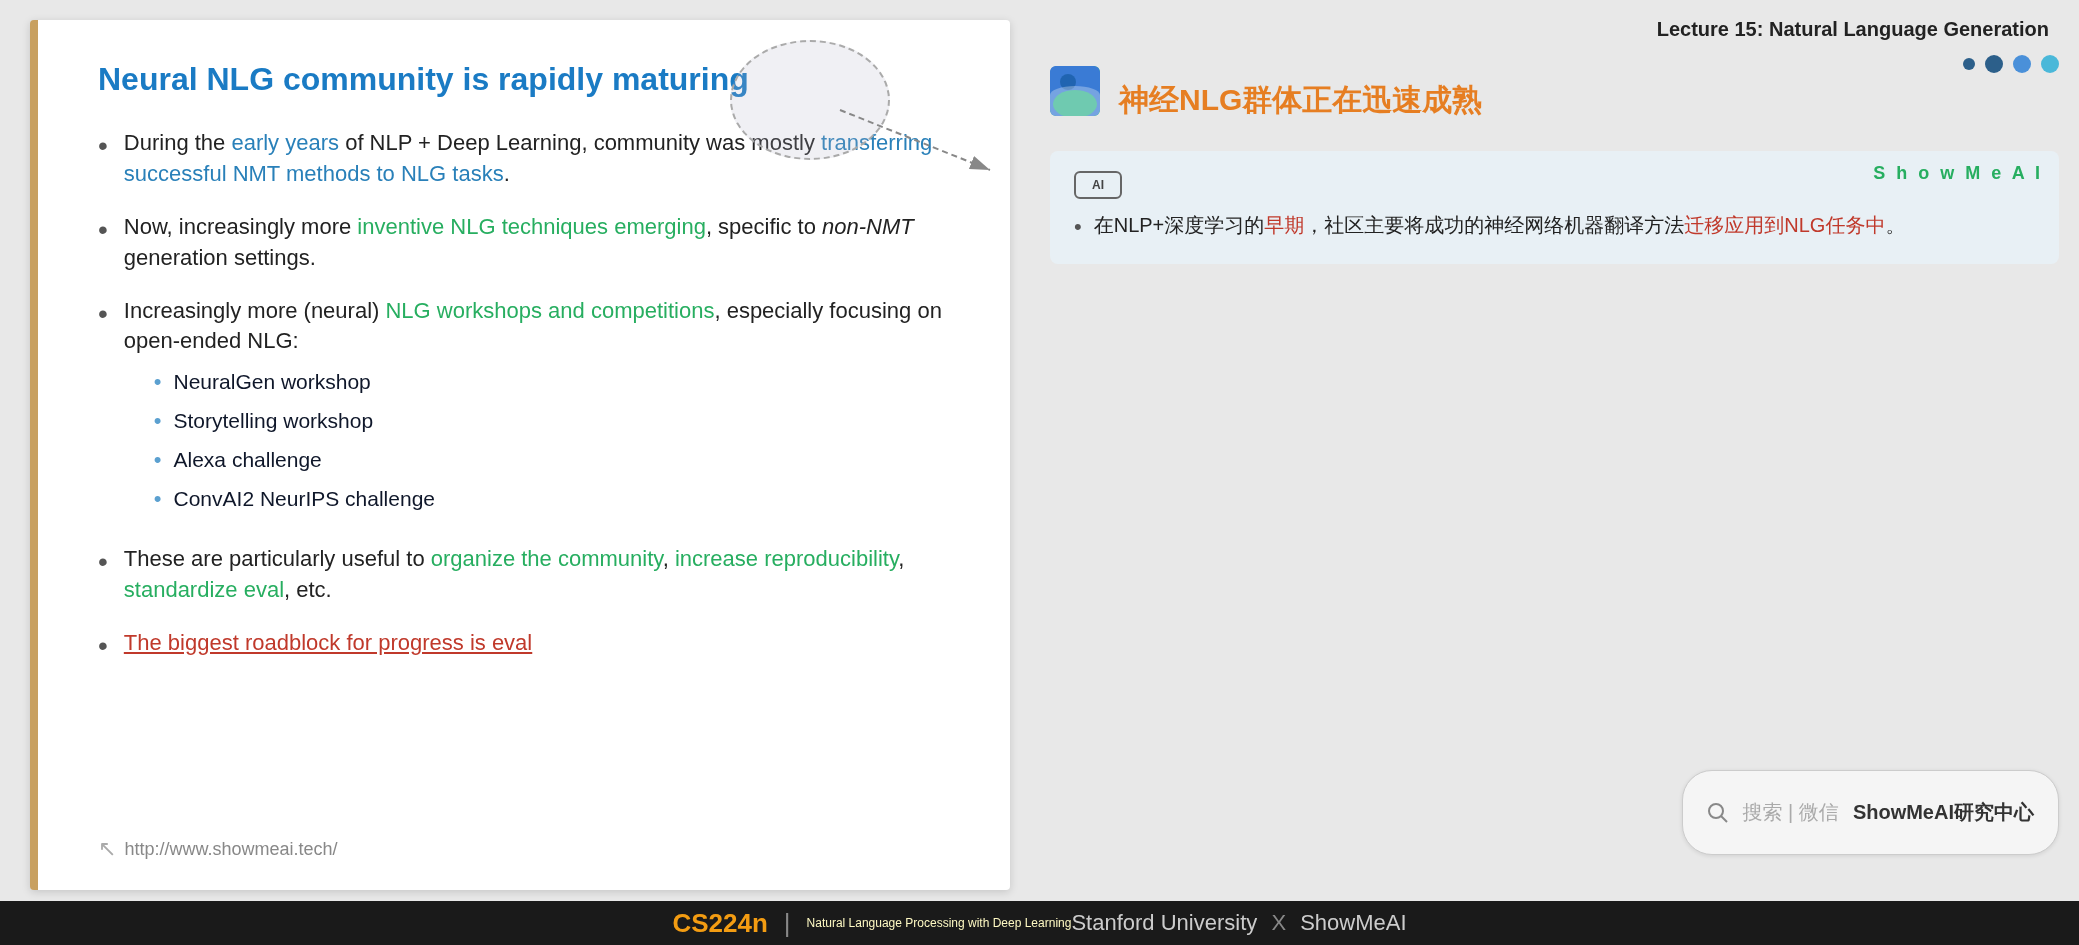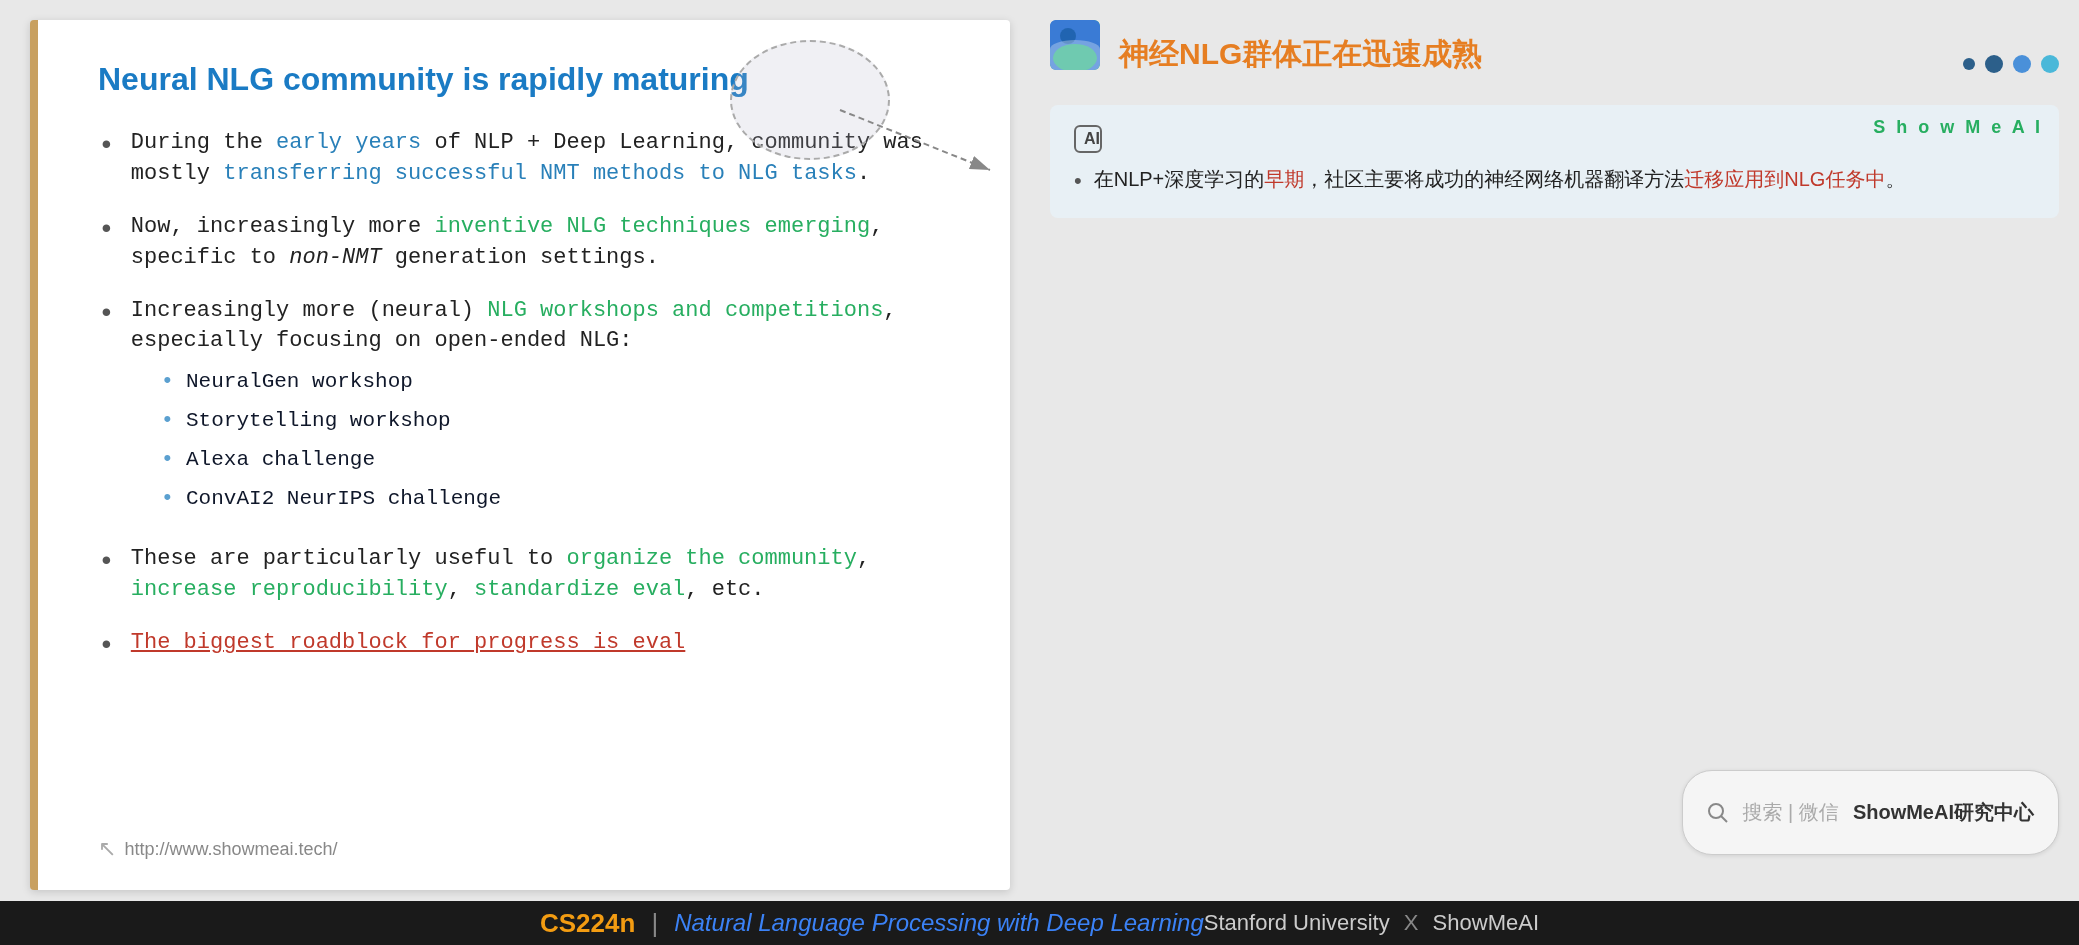--- a/index.html
+++ b/index.html
@@ -37,21 +37,20 @@
       font-size: 32px;
       font-weight: 700;
       color: #1a7bc4;
       margin-bottom: 30px;
       line-height: 1.2;
     }
 
     .bullet-list {
       list-style: none;
       padding: 0;
-      font-family: Liberation Mono, monospace;
     }
 
     .bullet-list > li {
       display: flex;
       align-items: flex-start;
       margin-bottom: 22px;
       font-size: 22px;
       color: #222;
       line-height: 1.4;
     }
@@ -219,26 +218,26 @@
       right: 16px;
       font-size: 18px;
       font-weight: 700;
       color: #27ae60;
       letter-spacing: 2px;
     }
 
     .ai-icon {
       display: inline-flex;
       align-items: center;
-      justify-content: flex-end;
-      width: 28px;
+      justify-content: center;
+      width: 48px;
       height: 28px;
       border: 2px solid #666;
       border-radius: 6px;
-      font-size: 16px;
+      font-size: 12px;
       color: #444;
       margin-bottom: 10px;
       font-weight: 600;
     }
 
     .translation-text {
       font-size: 20px;
       color: #222;
       line-height: 1.6;
     }
@@ -306,23 +305,22 @@
       font-size: 26px;
     }
 
     .bottom-sep {
       color: #888;
       margin: 0 16px;
       font-size: 26px;
     }
 
     .bottom-desc {
-      color: #3b82f6;
-      font-size: 24px;
-      font-style: italic;
+      color: #fef9c3;
+      font-size: 12px;
     }
 
     .bottom-right {
       font-size: 22px;
       color: #ccc;
     }
 
     .bottom-right .stanford { color: #ccc; font-weight: 400; }
     .bottom-right .x-sep { color: #888; margin: 0 8px; }
     .bottom-right .showmeai { color: #ccc; font-weight: 400; }
@@ -385,20 +383,21 @@
     </ul>
 
     <div class="slide-url">
       <span class="cursor-icon">↖</span>
       <span>http://www.showmeai.tech/</span>
     </div>
   </div>
 
   <div class="right-panel">
 
+    <div class="lecture-header">Lecture 15: Natural Language Generation</div>
 
     <div class="nav-dots">
       <div class="nav-dot small"></div>
       <div class="nav-dot filled"></div>
       <div class="nav-dot active"></div>
       <div class="nav-dot outline"></div>
     </div>
 
     <div class="chinese-title-section">
       <div class="title-icon">

